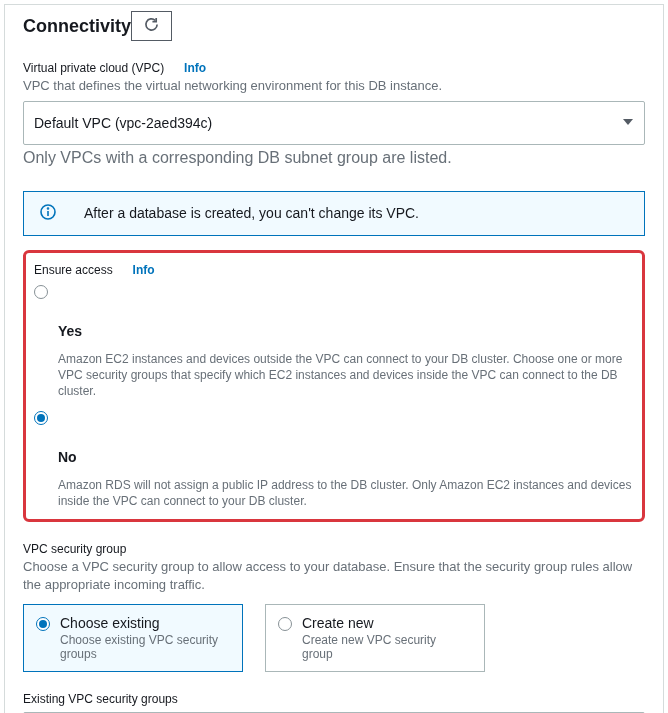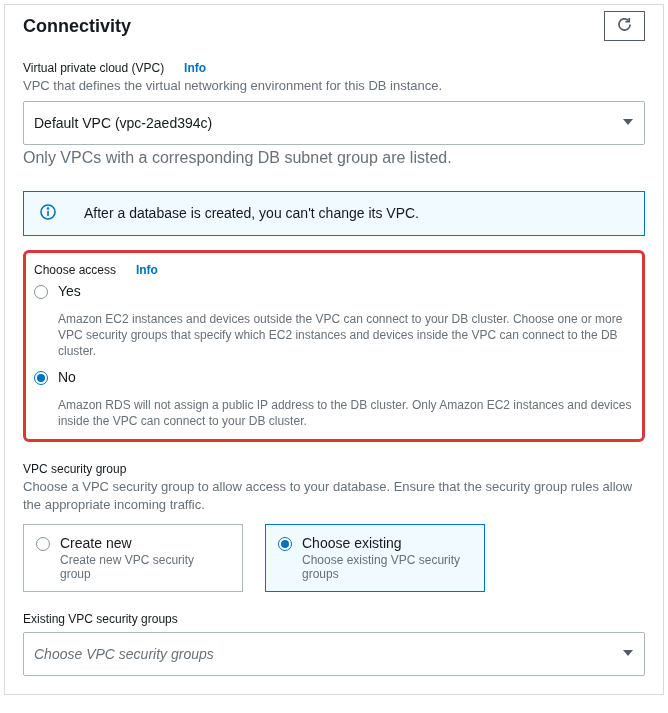--- a/index.html
+++ b/index.html
@@ -10,21 +10,20 @@
     background: #fff;
     padding: 4px;
   }
   .panel {
     border: 1px solid #d5dbdb;
     width: 660px;
     padding: 0;
   }
   .panel-header {
     display: flex;
-    justify-content: space-between;
     align-items: center;
     padding: 6px 18px 18px 18px;
   }
   .panel-title {
     font-size: 18px;
     font-weight: 700;
   }
   .refresh-btn {
     border: 1px solid #545b64;
     background: #fff;
@@ -92,21 +91,21 @@
   .radio-circle {
     width: 14px; height: 14px; border-radius: 50%;
     border: 1px solid #879196; margin-top: 2px; flex-shrink: 0;
     position: relative; cursor: pointer; background: #fff;
   }
   .radio-circle.selected { border: 1px solid #0073bb; }
   .radio-circle.selected::after {
     content: ""; position: absolute; width: 8px; height: 8px; border-radius: 50%;
     background: #0073bb; top: 2px; left: 2px;
   }
-  .radio-label { font-weight: 400; }
+  .radio-label { font-weight: 700; margin-top: 40px; }
   .radio-desc { font-size: 12px; color: #687078; line-height: 1.35; margin-top: 12px; }
   .sg-options { display: flex; gap: 22px; margin-top: 10px; }
   .sg-card {
     border: 1px solid #aab7b8;
     padding: 10px 14px 10px 12px;
     width: 220px;
     display: flex;
     gap: 10px;
     cursor: pointer;
   }
@@ -161,21 +160,21 @@
             <line x1="8" y1="7" x2="8" y2="12"></line>
             <circle cx="8" cy="4.5" r="0.5" fill="#0073bb"></circle>
         </svg>
       </span>
       <span>After a database is created, you can't change its VPC.</span>
     </div>
 
 
     <div class="highlight-box">
       <div>
-        <span class="field-label">Choose access</span>
+        <span class="field-label">Ensure access</span>
         <a class="info-link">Info</a>
       </div>
 
       <div class="radio-row">
         <span class="radio-circle"></span>
         <div>
           <div class="radio-label">Yes</div>
           <div class="radio-desc">Amazon EC2 instances and devices outside the VPC can connect to your DB cluster. Choose one or more VPC security groups that specify which EC2 instances and devices inside the VPC can connect to the DB cluster.</div>
         </div>
       </div>
@@ -186,32 +185,32 @@
           <div class="radio-label">No</div>
           <div class="radio-desc">Amazon RDS will not assign a public IP address to the DB cluster. Only Amazon EC2 instances and devices inside the VPC can connect to your DB cluster.</div>
         </div>
       </div>
     </div>
 
     <div class="section">
       <div class="field-label">VPC security group</div>
       <div class="desc">Choose a VPC security group to allow access to your database. Ensure that the security group rules allow the appropriate incoming traffic.</div>
       <div class="sg-options">
+        <div class="sg-card selected">
+          <span class="radio-circle selected"></span>
+          <div>
+            <div class="sg-title">Choose existing</div>
+            <div class="sg-desc">Choose existing VPC security groups</div>
+          </div>
+        </div>
         <div class="sg-card">
           <span class="radio-circle"></span>
           <div>
             <div class="sg-title">Create new</div>
             <div class="sg-desc">Create new VPC security group</div>
-          </div>
-        </div>
-        <div class="sg-card selected">
-          <span class="radio-circle selected"></span>
-          <div>
-            <div class="sg-title">Choose existing</div>
-            <div class="sg-desc">Choose existing VPC security groups</div>
           </div>
         </div>
       </div>
     </div>
 
     <div class="section">
       <div class="field-label">Existing VPC security groups</div>
       <div class="select">
         <span class="select-placeholder">Choose VPC security groups</span>
         <span class="caret">

